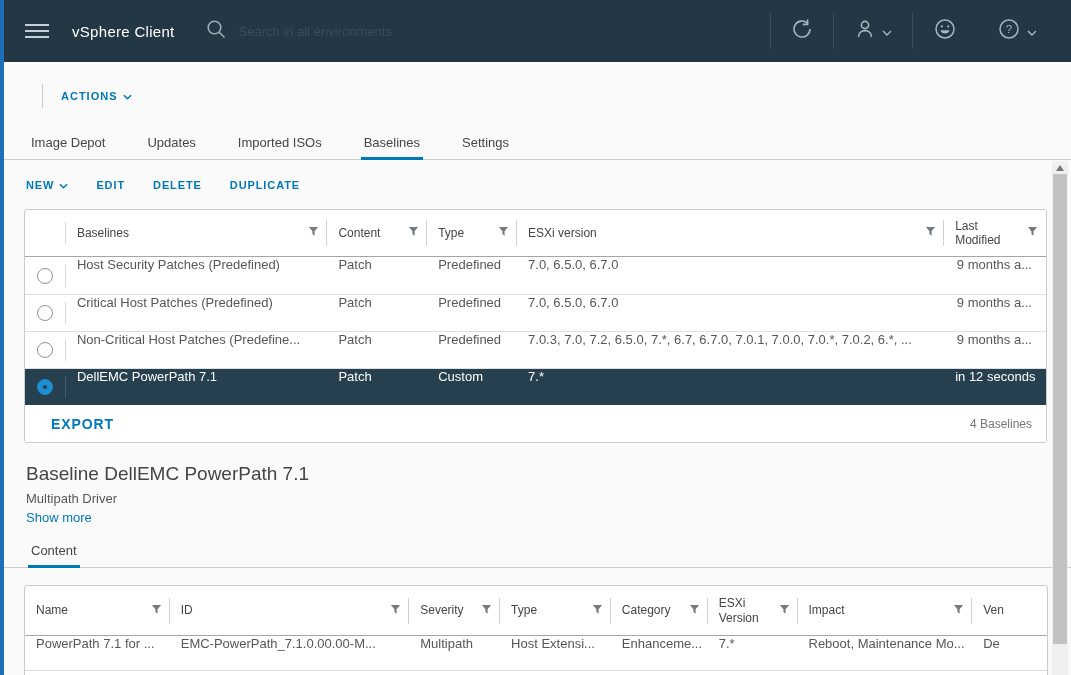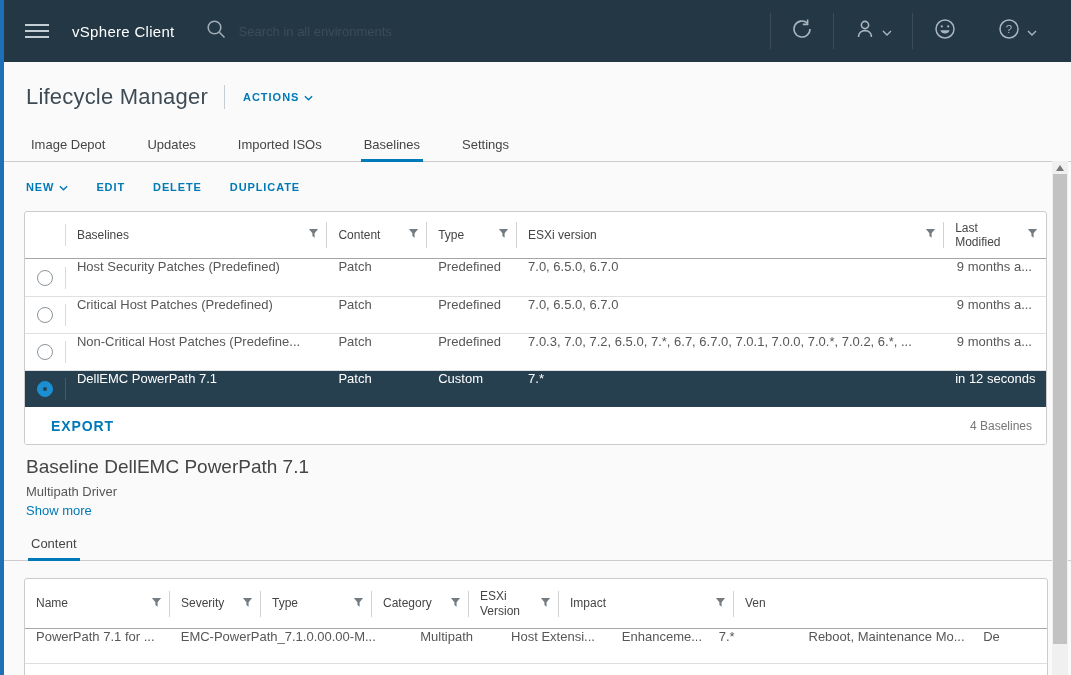--- a/index.html
+++ b/index.html
@@ -88,21 +88,21 @@
   .k-cat { width:97px; }
   .k-esxi { width:90px; }
   .k-impact { width:175px; }
   .k-ven { width:75px; }
   .grid-2 .filler { height:14px; background:#ffffff; }
 
   .funnel { flex:0 0 auto; margin-left:4px; }
 
   
   .detail { padding-left:26px; }
-  .detail-title { margin-top:11px; font-size:19px; font-weight:400; color:#454545; }
+  .detail-title { margin-top:20px; font-size:19px; font-weight:400; color:#454545; }
   .detail-sub { margin-top:6px; font-size:13px; color:#575757; }
   .show-more { margin-top:4px; font-size:13px; color:#0079b8; cursor:pointer; display:inline-block; }
   .content-tabs { margin-top:15px; padding-left:28px; border-bottom:1px solid #cccccc; }
   .content-tab { display:inline-block; font-size:13px; color:#454545; padding:0 3px 9px 3px; position:relative; cursor:pointer; }
   .content-tab::after { content:""; position:absolute; left:0; right:0; bottom:-1px; height:3px; background:#0079b8; }
 
   
   .vscroll { position:absolute; top:161px; right:3px; width:16px; height:514px; background:#f0f0f0; z-index:20; }
   .vscroll .up-arrow { width:0; height:0; border-left:4px solid transparent; border-right:4px solid transparent; border-bottom:6px solid #777; margin:4px auto 0 auto; }
   .vscroll .thumb { position:absolute; top:13px; left:1px; width:14px; height:470px; background:#c2c2c2; cursor:pointer; }
@@ -177,21 +177,20 @@
       <span class="chev">
         <svg width="10" height="6" viewBox="0 0 10 6" fill="none" stroke="#a9b6bf" stroke-width="1.4">
             <polyline points="1,1 5,5 9,1"></polyline>
           </svg>
       </span>
     </span>
   </span>
 </header>
 
 <div class="title-row">
-  <span class="page-title">Lifecycle Manager</span>
   <span class="title-divider"></span>
   <span class="actions-btn">
     <span>ACTIONS</span>
     <span class="chev">
       <svg width="9" height="6" viewBox="0 0 10 6" fill="none" stroke="#0079b8" stroke-width="1.6">
           <polyline points="1,1 5,5 9,1"></polyline>
         </svg>
     </span>
   </span>
 </div>
@@ -313,20 +312,26 @@
 </div>
 
 <div class="grid grid-2">
   <div class="ghead">
     <div class="th k-name">
       <span class="lbl">Name</span>
       <span class="funnel"><svg width="11" height="11" viewBox="0 0 12 12">
             <path d="M1 1 h10 L7.2 5.6 V10.6 L4.8 8.8 V5.6 Z" fill="#747c82"></path>
           </svg></span>
     </div>
+    <div class="th k-id">
+      <span class="lbl">ID</span>
+      <span class="funnel"><svg width="11" height="11" viewBox="0 0 12 12">
+            <path d="M1 1 h10 L7.2 5.6 V10.6 L4.8 8.8 V5.6 Z" fill="#747c82"></path>
+          </svg></span>
+    </div>
     <div class="th k-sev">
       <span class="lbl">Severity</span>
       <span class="funnel"><svg width="11" height="11" viewBox="0 0 12 12">
             <path d="M1 1 h10 L7.2 5.6 V10.6 L4.8 8.8 V5.6 Z" fill="#747c82"></path>
           </svg></span>
     </div>
     <div class="th k-type">
       <span class="lbl">Type</span>
       <span class="funnel"><svg width="11" height="11" viewBox="0 0 12 12">
             <path d="M1 1 h10 L7.2 5.6 V10.6 L4.8 8.8 V5.6 Z" fill="#747c82"></path>

